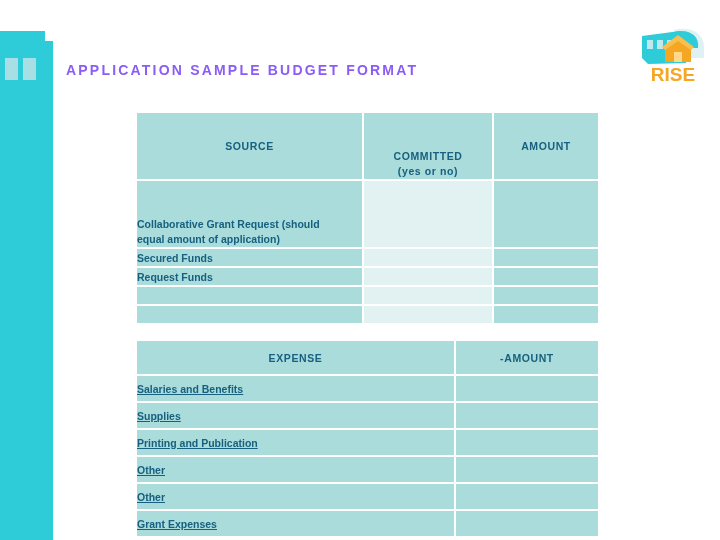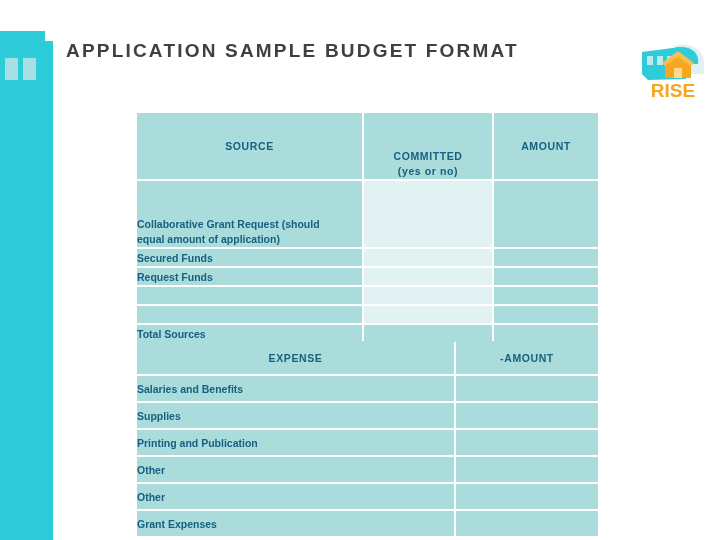--- a/index.html
+++ b/index.html
@@ -48,33 +48,33 @@
     top: 58px;
     width: 13px;
     height: 22px;
     background: #a8dfe4;
   }
 
   
   #page-title {
     position: absolute;
     left: 66px;
-    top: 40px;
-    font-size: 19px;
+    top: 62px;
+    font-size: 14px;
     font-weight: bold;
     letter-spacing: 2.2px;
-    color: #404040;
+    color: #8b5cf6;
     white-space: nowrap;
   }
 
   
   #logo {
     position: absolute;
     right: 8px;
-    top: 38px;
+    top: 22px;
     width: 78px;
     height: 62px;
   }
   #logo svg { display: block; }
 
   
   .tbl {
     position: absolute;
     border-collapse: separate;
     border-spacing: 2px;
@@ -102,21 +102,21 @@
   td.hdr {
     text-align: center;
     background: #aadcdc;
     letter-spacing: 0.6px;
   }
   td.lite { background: #e2f1f1; }
 
   .h-hdr   { height: 46px; }
   .h-big   { height: 62px; }
   .h-row   { height: 17px; }
-  .h-erow  { height: 25px; }
+  .h-erow  { height: 25px; text-decoration: underline; }
   .h-ehdr  { height: 33px; }
 
   .lbl-ind { padding-left: 9px; }
   .lbl     { padding-left: 6px; }
   .two-line { line-height: 15px; margin-top: 36px; }
 </style>
 </head>
 <body>
 
 <div id="left-deco"></div>
@@ -194,25 +194,20 @@
       <td class="lite h-row"></td>
       <td class="h-row"></td>
     </tr>
 
     <tr>
       <td class="lbl h-row"></td>
       <td class="lite h-row"></td>
       <td class="h-row"></td>
     </tr>
 
-    <tr>
-      <td class="lbl h-row">Total Sources</td>
-      <td class="h-row"></td>
-      <td class="h-row"></td>
-    </tr>
   </tbody>
 </table>
 
 <table class="tbl" id="expense-table">
   <colgroup>
     <col style="width:317px">
     <col style="width:142px">
   </colgroup>
   <tbody>
     <tr>

